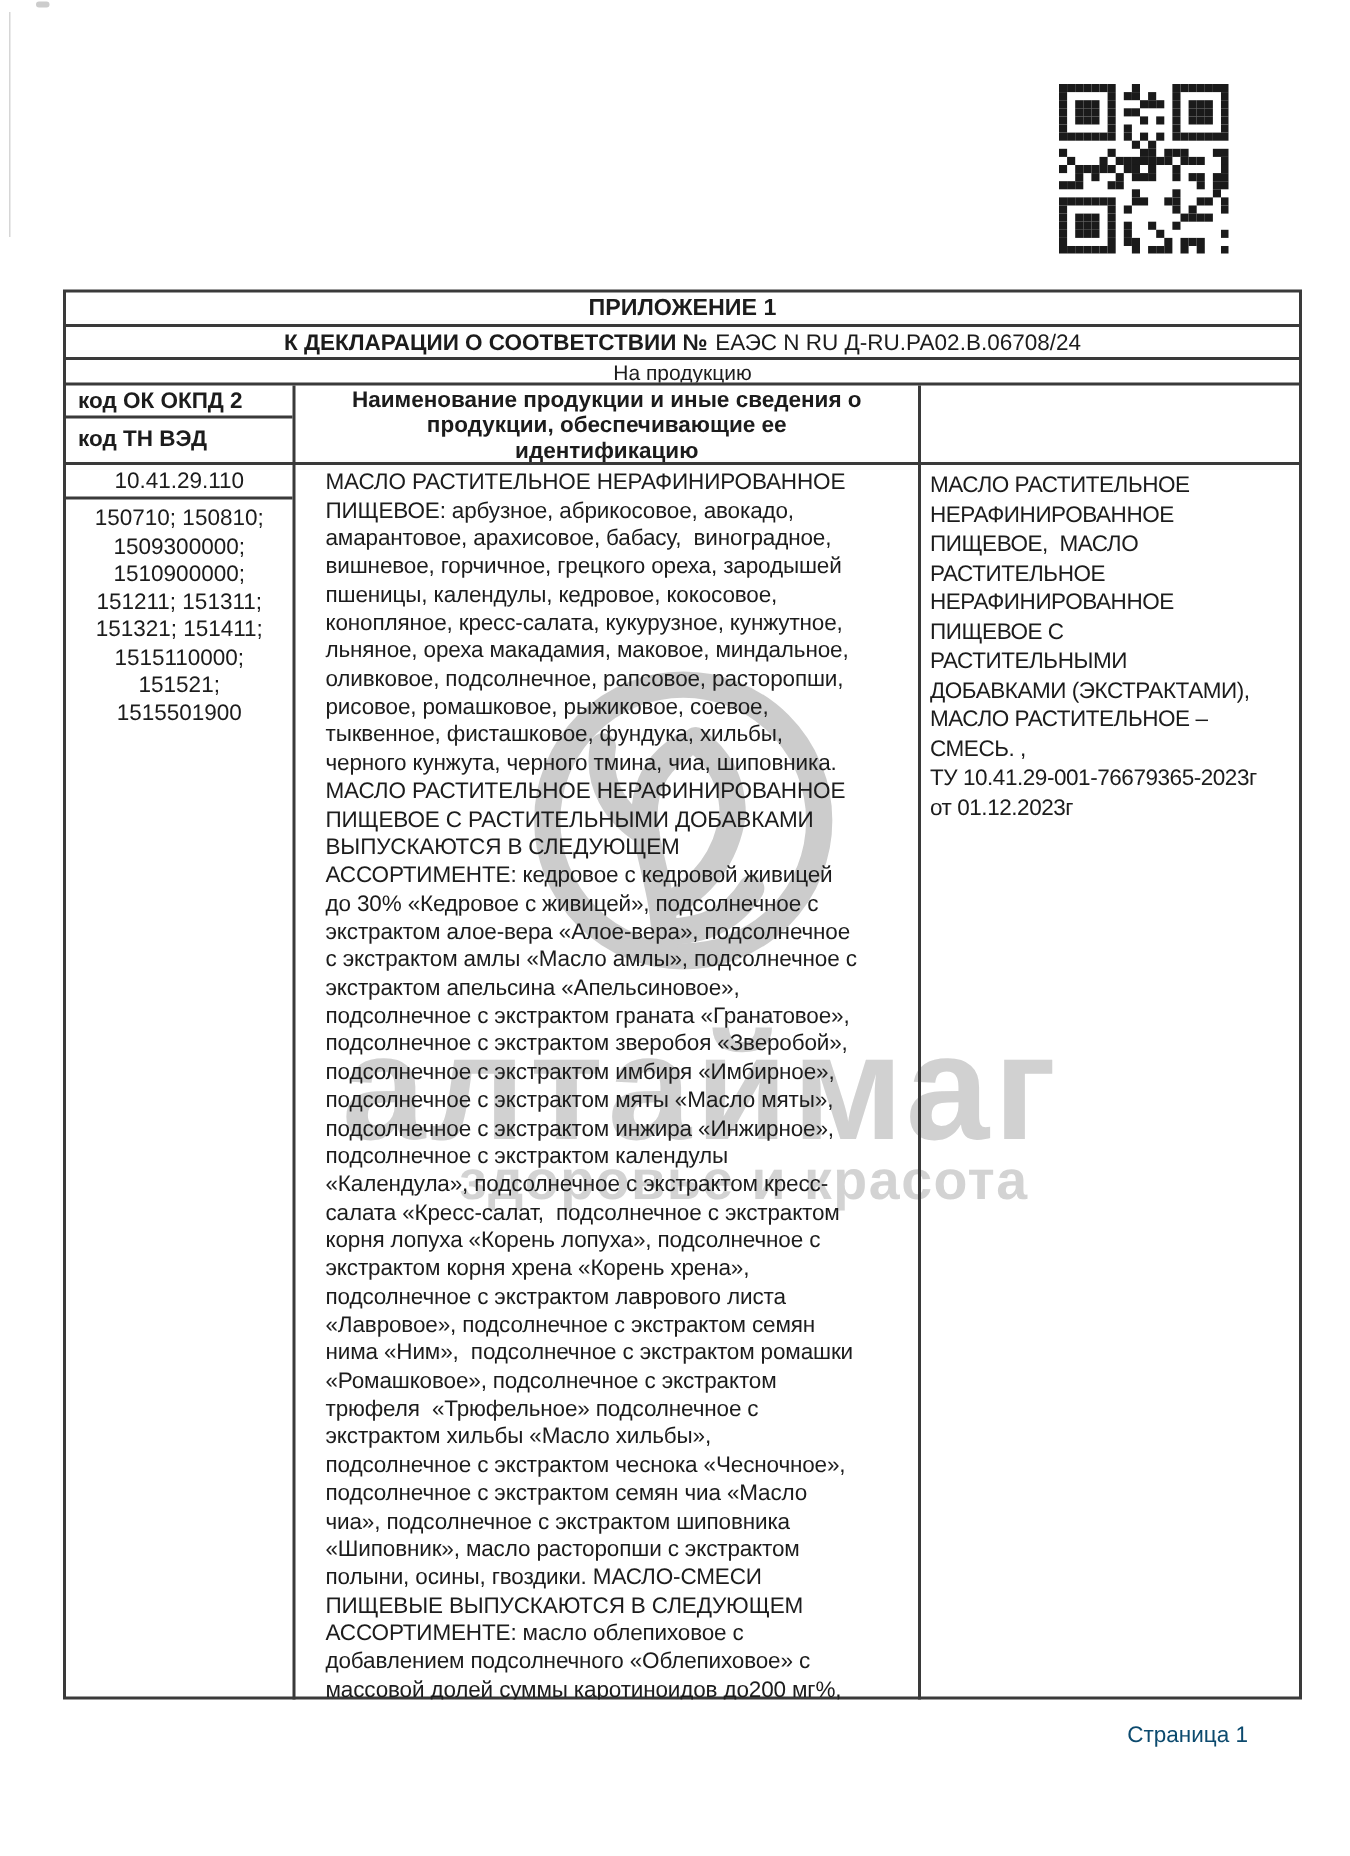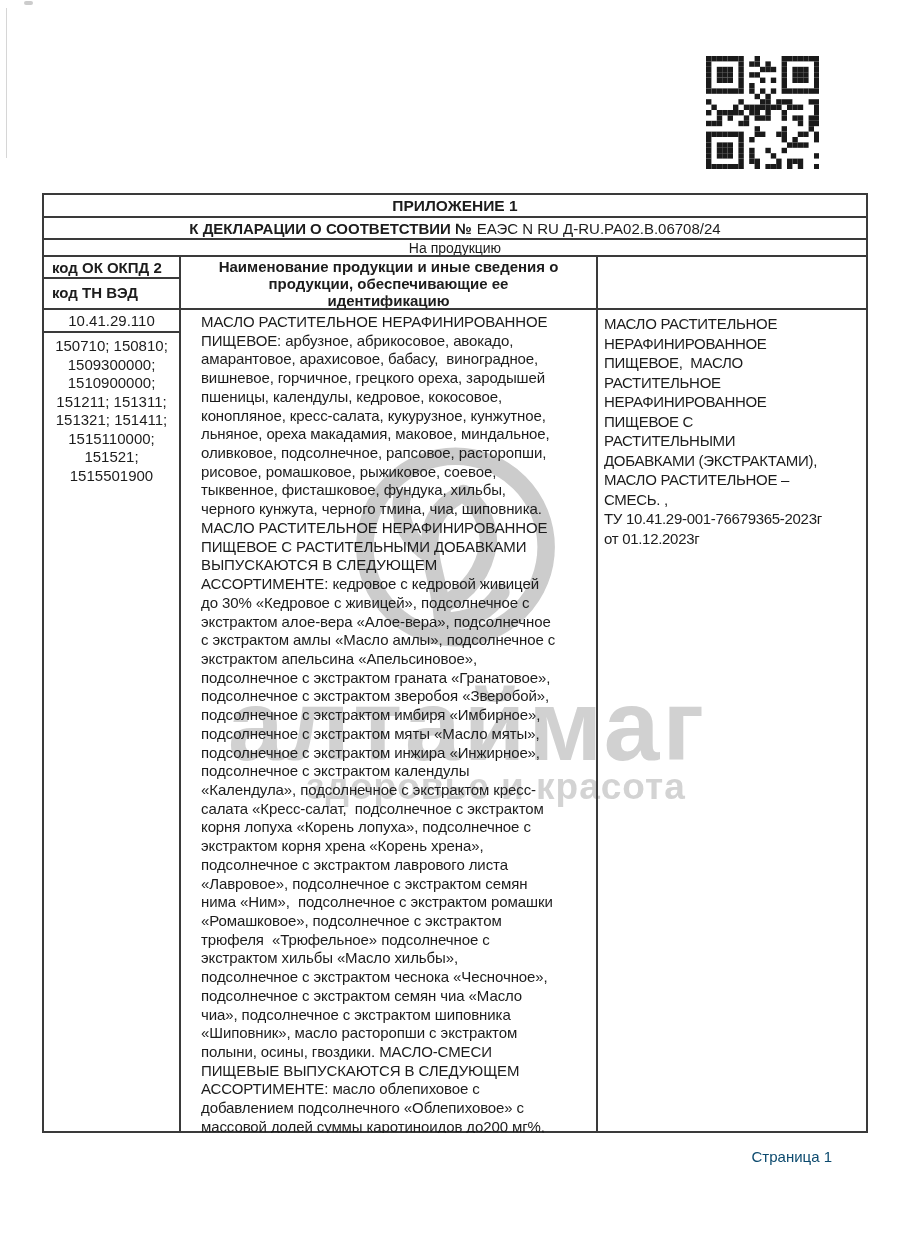--- a/index.html
+++ b/index.html
@@ -37,21 +37,21 @@
   }
   .doc-table *{box-sizing:border-box;}
   .t-row{border-bottom:2px solid #3a3a3a;width:100%;overflow:hidden;}
   .row-title{height:23px;text-align:center;font-weight:bold;font-size:15.5px;line-height:22px;}
   .row-decl{height:22px;text-align:center;font-size:15px;line-height:21px;}
   .row-decl .lbl{font-weight:bold;}
   .row-decl .num{font-weight:normal;margin-left:5px;}
   .row-sub{height:17px;text-align:center;font-size:14px;line-height:16px;}
   .row-head{height:53px;display:flex;border-bottom:2px solid #3a3a3a;}
   .row-body{height:823px;display:flex;}
-  .col1{width:137px;border-right:2px solid #3a3a3a;flex:none;}
+  .col1{width:153px;border-right:2px solid #3a3a3a;flex:none;}
   .col2{width:417px;border-right:2px solid #3a3a3a;flex:none;overflow:hidden;}
   .col3{flex:1;overflow:hidden;}
   .head-c1-top{height:22px;border-bottom:2px solid #3a3a3a;font-weight:bold;font-size:15px;line-height:21px;padding-left:8px;}
   .head-c1-bot{height:29px;font-weight:bold;font-size:15px;line-height:27px;padding-left:8px;}
   .head-center{font-weight:bold;font-size:15px;line-height:17px;text-align:center;white-space:pre;padding-top:1px;}
   .okpd-cell{height:23px;border-bottom:2px solid #3a3a3a;text-align:center;font-size:15px;line-height:21px;}
   .codes-cell{text-align:center;font-size:15px;line-height:18.5px;white-space:pre;padding-top:4px;}
   .prod-cell{font-size:15px;line-height:18.72px;white-space:pre;padding:3px 0 0 20px;letter-spacing:-0.1px;}
   .doc-cell{font-size:15px;line-height:19.5px;white-space:pre;padding:4px 0 0 6px;letter-spacing:-0.3px;}
   

